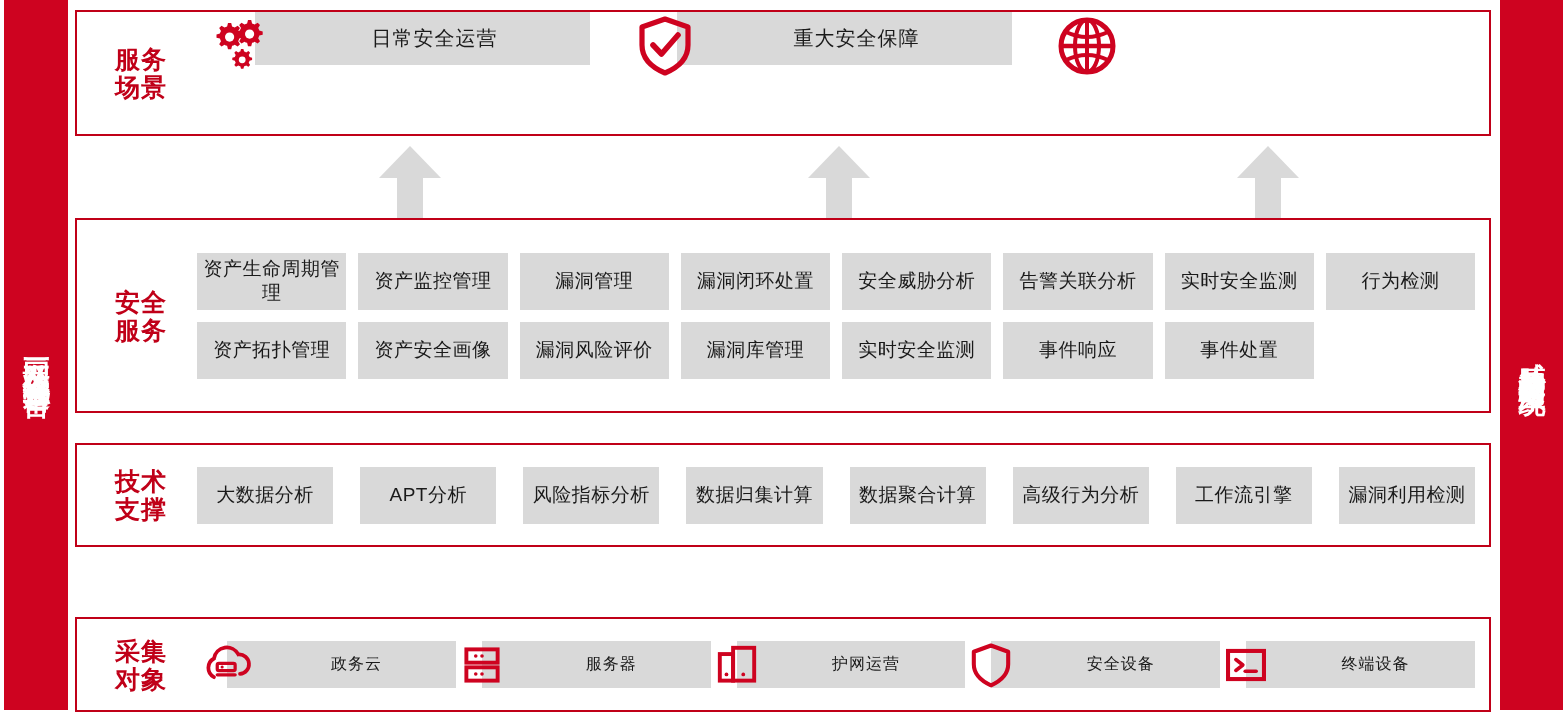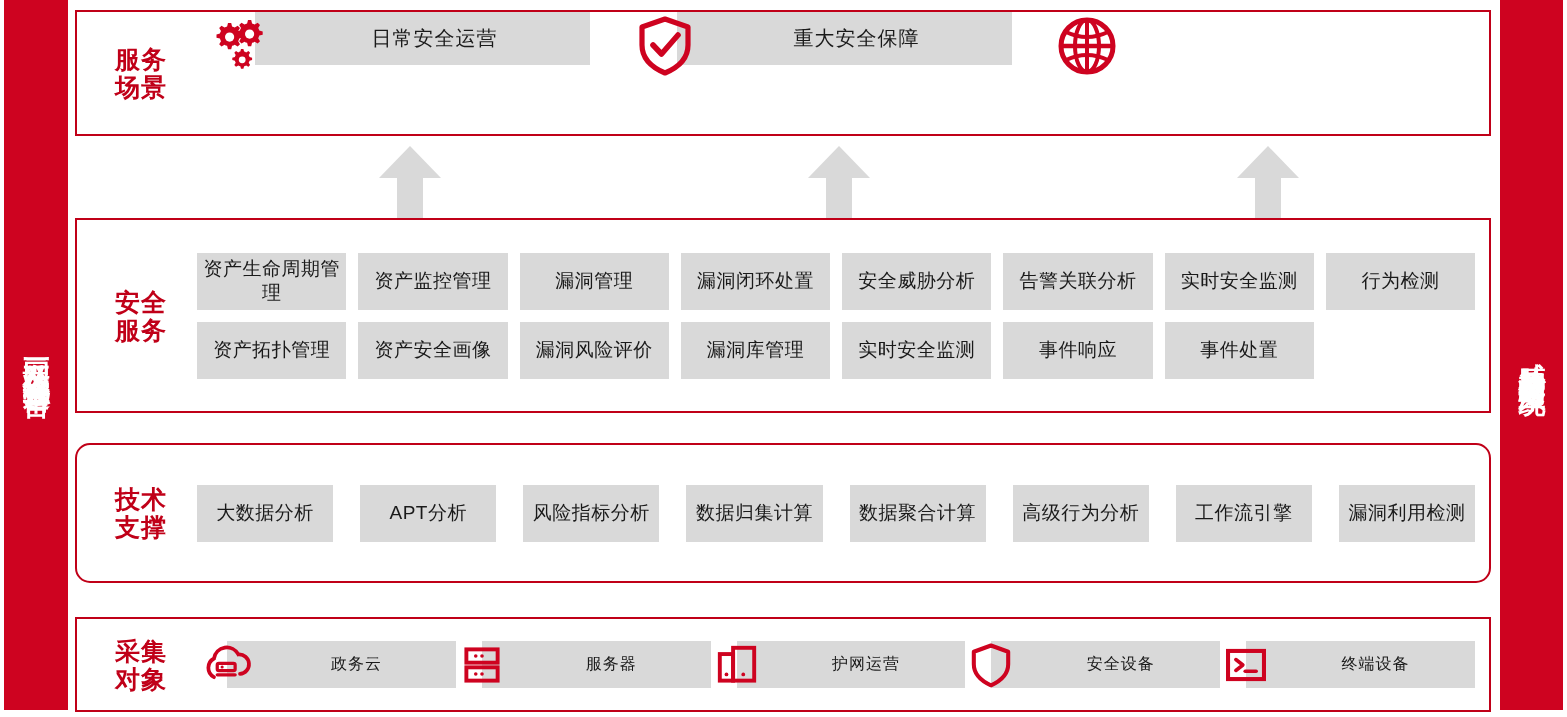--- a/index.html
+++ b/index.html
@@ -43,21 +43,21 @@
     position: absolute;
     left: 75px;
     width: 1416px;
     border: 2px solid #C00018;
     background: #ffffff;
     display: flex;
     align-items: center;
   }
   #panel-scenes   { top: 10px;  height: 126px; }
   #panel-security { top: 218px; height: 195px; }
-  #panel-tech     { top: 443px; height: 140px; border-radius: 15px; }
+  #panel-tech     { top: 443px; height: 104px; }
   #panel-collect  { top: 617px; height: 95px;  }
 
   .panel-label {
     flex: 0 0 auto;
     width: 92px;
     margin-left: 18px;
     color: #C00018;
     font-size: 25px;
     font-weight: bold;
     line-height: 1.12;

